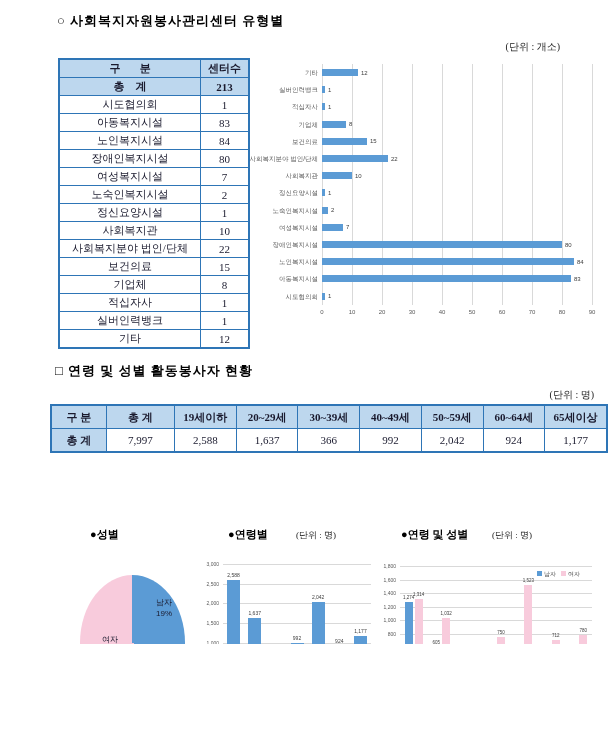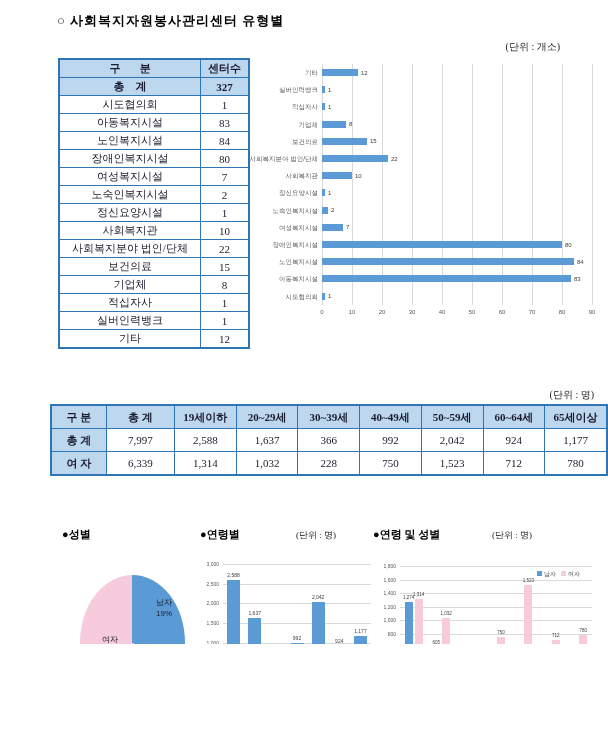--- a/index.html
+++ b/index.html
@@ -31,21 +31,21 @@
   .gridh{position:absolute;height:1px;background:#d9d9d9;}
   .bar-h{position:absolute;height:7px;background:#5B9BD5;}
   .bar-v{position:absolute;background:#5B9BD5;}
   .bar-v.pink{background:#F8CBDC;}
   .cat-label{position:absolute;font-size:6.5px;color:#595959;text-align:right;line-height:7px;}
   .tick-label{position:absolute;font-size:6px;color:#595959;}
   .val-label{position:absolute;font-size:6px;color:#404040;white-space:nowrap;}
   .xcat{position:absolute;font-size:5px;color:#595959;text-align:center;white-space:nowrap;}
 
   .minichart-title{font-weight:bold;font-size:11px;color:#000;white-space:pre;
-        font-family:"Liberation Serif", serif;}
+        font-family:"Liberation Serif", serif;margin-left:28px;}
   .miniunit{font-size:9px;color:#222;white-space:pre;font-family:"Liberation Serif", serif;}
 
   
   #pie{position:absolute;left:80px;top:575px;width:105px;height:135px;border-radius:50%;}
   .pie-label{position:absolute;font-size:8px;color:#1a1a2e;text-align:center;line-height:11px;
         font-family:"Liberation Sans", sans-serif;}
 
   .legend{position:absolute;font-size:6px;color:#595959;display:flex;gap:5px;align-items:center;}
   .legend .sw{display:inline-block;width:5px;height:5px;margin-right:2px;}
 </style>
@@ -58,21 +58,21 @@
   <div class="abs unit" style="top:40px;right:48px;">(단위 : 개소)</div>
 
   <table id="table1">
       <tbody>
         <tr>
           <th class="c0">구       분</th>
           <th class="c1">센터수</th>
         </tr>
         <tr class="total">
           <td class="c0">총    계</td>
-          <td class="c1">327</td>
+          <td class="c1">213</td>
         </tr>
         <tr>
           <td class="c0">시도협의회</td>
           <td class="c1">1</td>
         </tr>
         <tr>
           <td class="c0">아동복지시설</td>
           <td class="c1">83</td>
         </tr>
         <tr>
@@ -184,20 +184,21 @@
       <div class="bar-h" style="left: 36px; top: 202.2px; width: 252px;"></div>
       <div class="val-label" style="left: 291px; top: 202.7px;">84</div>
       <div class="cat-label" style="left: -54px; top: 219.4px; width: 86px;">아동복지시설</div>
       <div class="bar-h" style="left: 36px; top: 219.4px; width: 249px;"></div>
       <div class="val-label" style="left: 288px; top: 219.9px;">83</div>
       <div class="cat-label" style="left: -54px; top: 236.6px; width: 86px;">시도협의회</div>
       <div class="bar-h" style="left: 36px; top: 236.6px; width: 3px;"></div>
       <div class="val-label" style="left: 42px; top: 237.1px;">1</div>
     </div>
 
+  <div class="abs sec-title" style="left:55px;top:362px;">□ 연령 및 성별 활동봉사자 현황</div>
   <div class="abs unit" style="top:388px;right:14px;">(단위 : 명)</div>
 
   <table id="table2">
       <tbody>
         <tr>
           <th style="width: 54px;">구 분</th>
           <th style="width: 68px;">총 계</th>
           <th style="width: 61px;">19세이하</th>
           <th style="width: 61px;">20~29세</th>
           <th style="width: 61px;">30~39세</th>
@@ -209,31 +210,20 @@
         <tr>
           <td class="rowhead">총 계</td>
           <td>7,997</td>
           <td>2,588</td>
           <td>1,637</td>
           <td>366</td>
           <td>992</td>
           <td>2,042</td>
           <td>924</td>
           <td>1,177</td>
-        </tr>
-        <tr>
-          <td class="rowhead">여 자</td>
-          <td>6,339</td>
-          <td>1,314</td>
-          <td>1,032</td>
-          <td>228</td>
-          <td>750</td>
-          <td>1,523</td>
-          <td>712</td>
-          <td>780</td>
         </tr>
       </tbody>
     </table>
 
   <div class="abs minichart-title" style="left:62px;top:527px;">●성별</div>
   <div id="pie" style="background: conic-gradient(rgb(91, 155, 213) 0deg, rgb(91, 155, 213) 35%, rgb(248, 203, 220) 35%, rgb(248, 203, 220) 100%);"></div>
   <div class="pie-label" style="left:144px;top:597px;width:40px;">
     <span>남자</span><br>
     <span>19%</span>
   </div>

